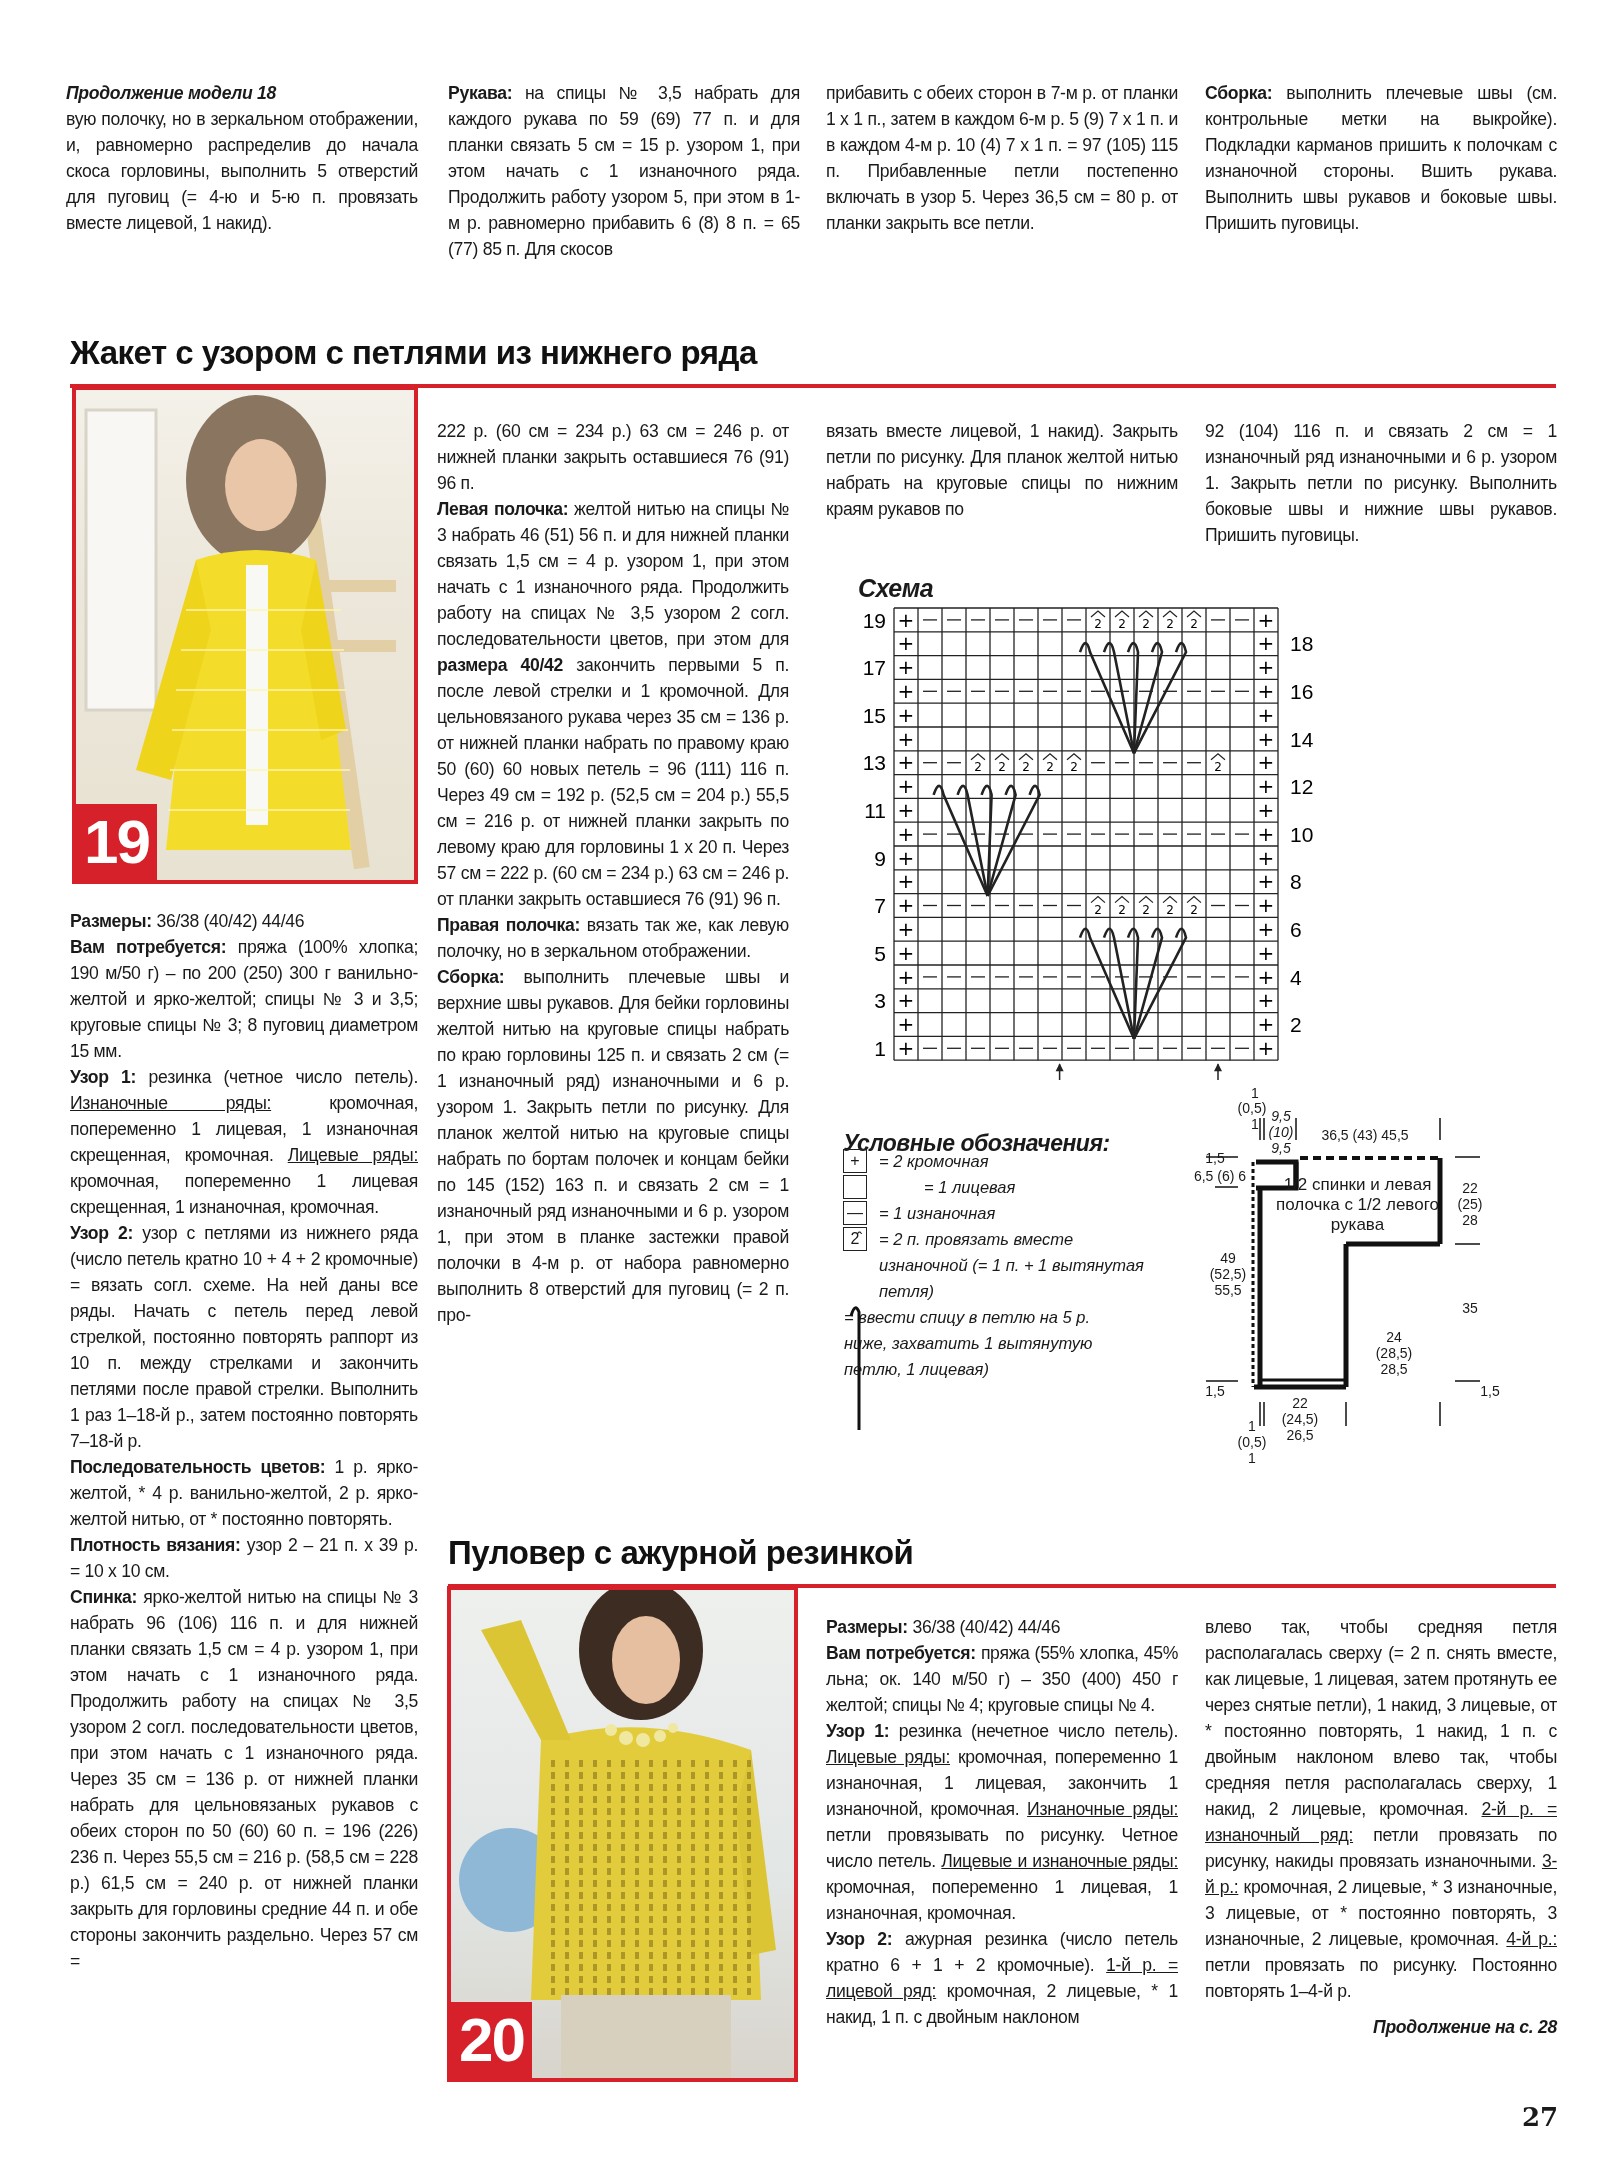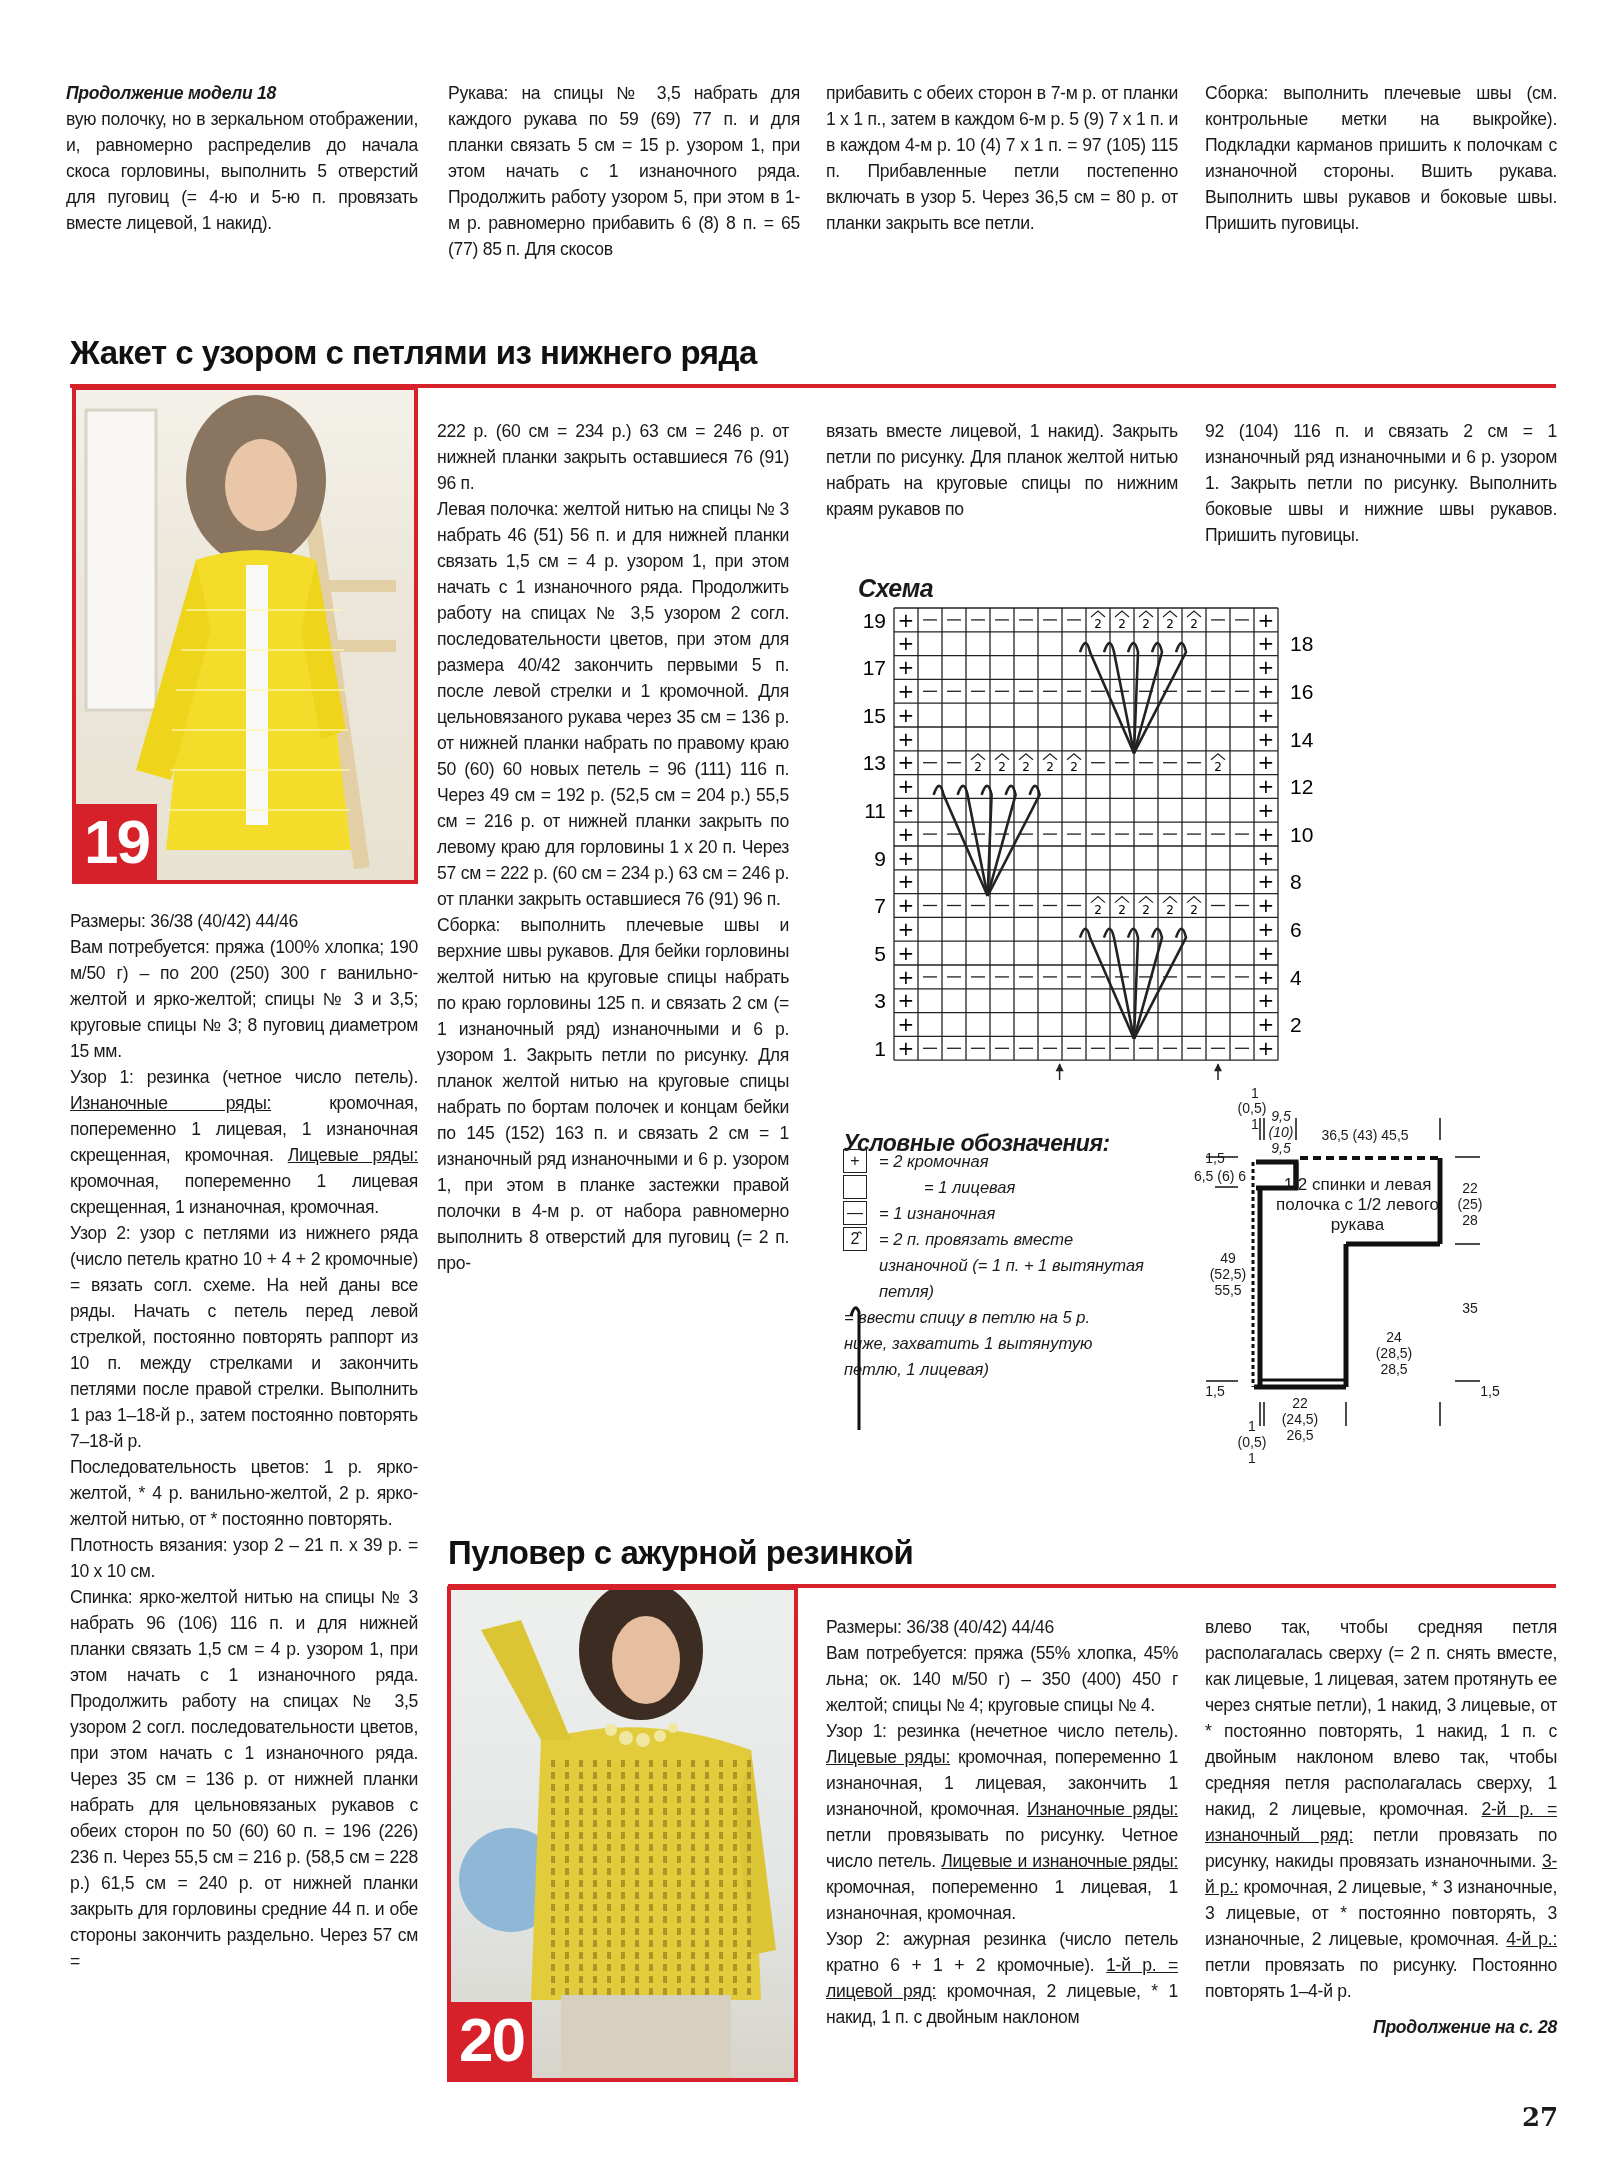--- a/index.html
+++ b/index.html
@@ -1,20 +1,20 @@
 <!DOCTYPE html>
 <html><head>
 <meta charset="utf-8">
 <style>
   * { box-sizing: border-box; margin: 0; padding: 0; }
   html, body { width: 1614px; height: 2165px; background: #ffffff; }
   body { position: relative; font-family: "Liberation Sans", sans-serif; color: #1a1a1a; overflow: hidden; }
   .col { position: absolute; font-family: "Liberation Sans", sans-serif; font-size: 17.6px; line-height: 26px; text-align: justify; letter-spacing: -0.3px; }
   .col p { margin: 0; }
-  .col b { font-weight: normal; }
+  .col b { font-weight: bold; }
   .col u { text-decoration: underline; }
   .cont-label { font-style: italic; font-weight: bold; }
   .title { position: absolute; font-family: "Liberation Sans", sans-serif; font-weight: bold; font-size: 33px; letter-spacing: -0.5px; color: #111; }
   .redline { position: absolute; height: 4px; background: #d6202a; }
   .photo { position: absolute; border: 4px solid #d6202a; overflow: hidden; }
   .badge { position: absolute; left: 0; bottom: 0; background: #d6202a; color: #fff; font-weight: bold; font-family: "Liberation Sans", sans-serif; font-size: 62px; line-height: 76px; padding: 0 8px; letter-spacing: -2px; }
   .pagenum { position: absolute; font-family: "DejaVu Serif", serif; font-weight: bold; font-size: 26px; }
   .chart-title { position: absolute; font-style: italic; font-weight: bold; font-size: 25px; letter-spacing: -0.5px; }
   .legend-title { position: absolute; font-style: italic; font-weight: bold; font-size: 23px; letter-spacing: -0.5px; }
   .legend-row { position: absolute; font-style: italic; font-size: 16.5px; line-height: 26px; }
@@ -71,20 +71,21 @@
   <p><b>Узор 1:</b><span> резинка (четное число петель). </span><u>Изнаночные ряды:</u><span> кромочная, попеременно 1 лицевая, 1 изнаночная скрещенная, кромочная. </span><u>Лицевые ряды:</u><span> кромочная, попеременно 1 лицевая скрещенная, 1 изнаночная, кромочная.</span></p>
   <p><b>Узор 2:</b><span> узор с петлями из нижнего ряда (число петель кратно 10 + 4 + 2 кромочные) = вязать согл. схеме. На ней даны все ряды. Начать с петель перед левой стрелкой, постоянно повторять раппорт из 10 п. между стрелками и закончить петлями после правой стрелки. Выполнить 1 раз 1–18-й р., затем постоянно повторять 7–18-й р.</span></p>
   <p><b>Последовательность цветов:</b><span> 1 р. ярко-желтой, * 4 р. ванильно-желтой, 2 р. ярко-желтой нитью, от * постоянно повторять.</span></p>
   <p><b>Плотность вязания:</b><span> узор 2 – 21 п. х 39 р. = 10 х 10 см.</span></p>
   <p><b>Спинка:</b><span> ярко-желтой нитью на спицы № 3 набрать 96 (106) 116 п. и для нижней планки связать 1,5 см = 4 р. узором 1, при этом начать с 1 изнаночного ряда. Продолжить работу на спицах № 3,5 узором 2 согл. последовательности цветов, при этом начать с 1 изнаночного ряда. Через 35 см = 136 р. от нижней планки набрать для цельновязаных рукавов с обеих сторон по 50 (60) 60 п. = 196 (226) 236 п. Через 55,5 см = 216 р. (58,5 см = 228 р.) 61,5 см = 240 р. от нижней планки закрыть для горловины средние 44 п. и обе стороны закончить раздельно. Через 57 см =</span></p>
 </div>
 
 <div class="col" style="left:437px; top:418px; width:352px;">
   <p><span>222 р. (60 см = 234 р.) 63 см = 246 р. от нижней планки закрыть оставшиеся 76 (91) 96 п.</span></p>
   <p><b>Левая полочка:</b><span> желтой нитью на спицы № 3 набрать 46 (51) 56 п. и для нижней планки связать 1,5 см = 4 р. узором 1, при этом начать с 1 изнаночного ряда. Продолжить работу на спицах № 3,5 узором 2 согл. последовательности цветов, при этом для </span><b>размера 40/42</b><span> закончить первыми 5 п. после левой стрелки и 1 кромочной. Для цельновязаного рукава через 35 см = 136 р. от нижней планки набрать по правому краю 50 (60) 60 новых петель = 96 (111) 116 п. Через 49 см = 192 р. (52,5 см = 204 р.) 55,5 см = 216 р. от нижней планки закрыть по левому краю для горловины 1 х 20 п. Через 57 см = 222 р. (60 см = 234 р.) 63 см = 246 р. от планки закрыть оставшиеся 76 (91) 96 п.</span></p>
+  <p><b>Правая полочка:</b><span> вязать так же, как левую полочку, но в зеркальном отображении.</span></p>
   <p><b>Сборка:</b><span> выполнить плечевые швы и верхние швы рукавов. Для бейки горловины желтой нитью на круговые спицы набрать по краю горловины 125 п. и связать 2 см (= 1 изнаночный ряд) изнаночными и 6 р. узором 1. Закрыть петли по рисунку. Для планок желтой нитью на круговые спицы набрать по бортам полочек и концам бейки по 145 (152) 163 п. и связать 2 см = 1 изнаночный ряд изнаночными и 6 р. узором 1, при этом в планке застежки правой полочки в 4-м р. от набора равномерно выполнить 8 отверстий для пуговиц (= 2 п. про-</span></p>
 </div>
 
 <div class="col" style="left:826px; top:418px; width:352px;">
   <span>вязать вместе лицевой, 1 накид). Закрыть петли по рисунку. Для планок желтой нитью набрать на круговые спицы по нижним краям рукавов по</span>
 </div>
 <div class="col" style="left:1205px; top:418px; width:352px;">
   <span>92 (104) 116 п. и связать 2 см = 1 изнаночный ряд изнаночными и 6 р. узором 1. Закрыть петли по рисунку. Выполнить боковые швы и нижние швы рукавов. Пришить пуговицы.</span>
 </div>
 

